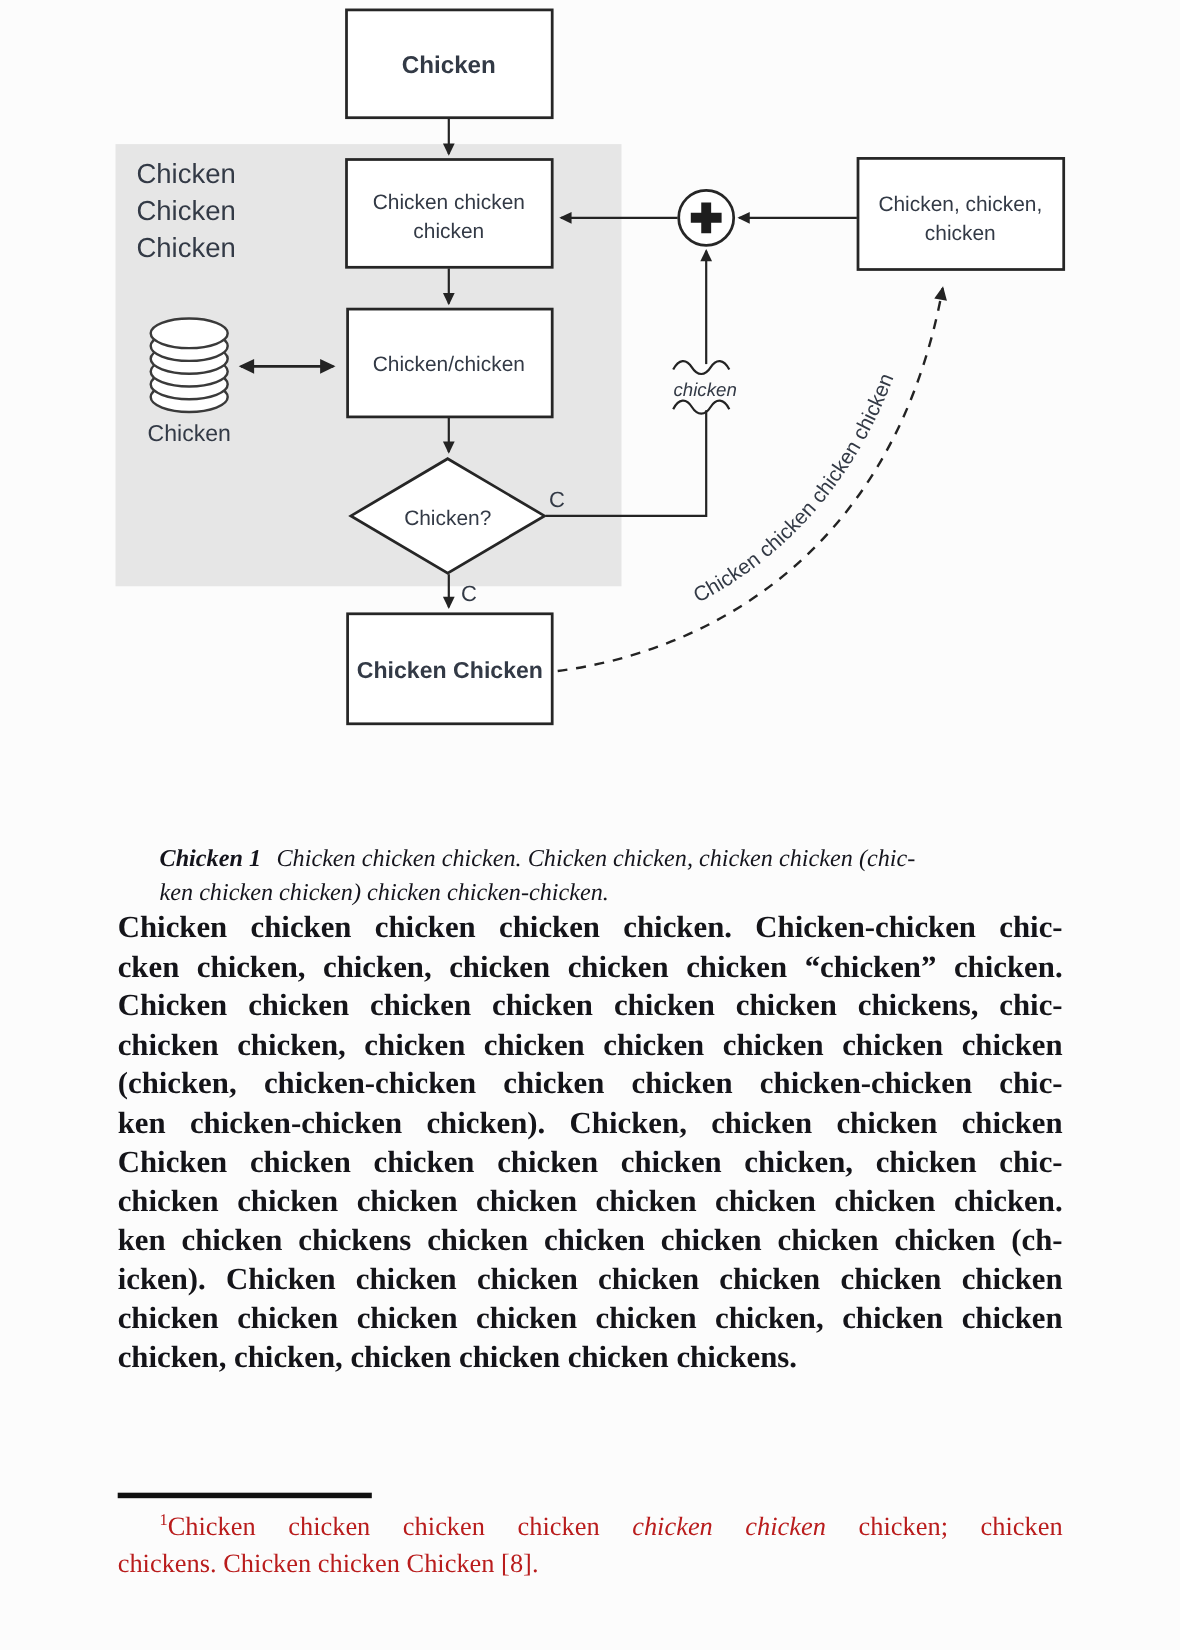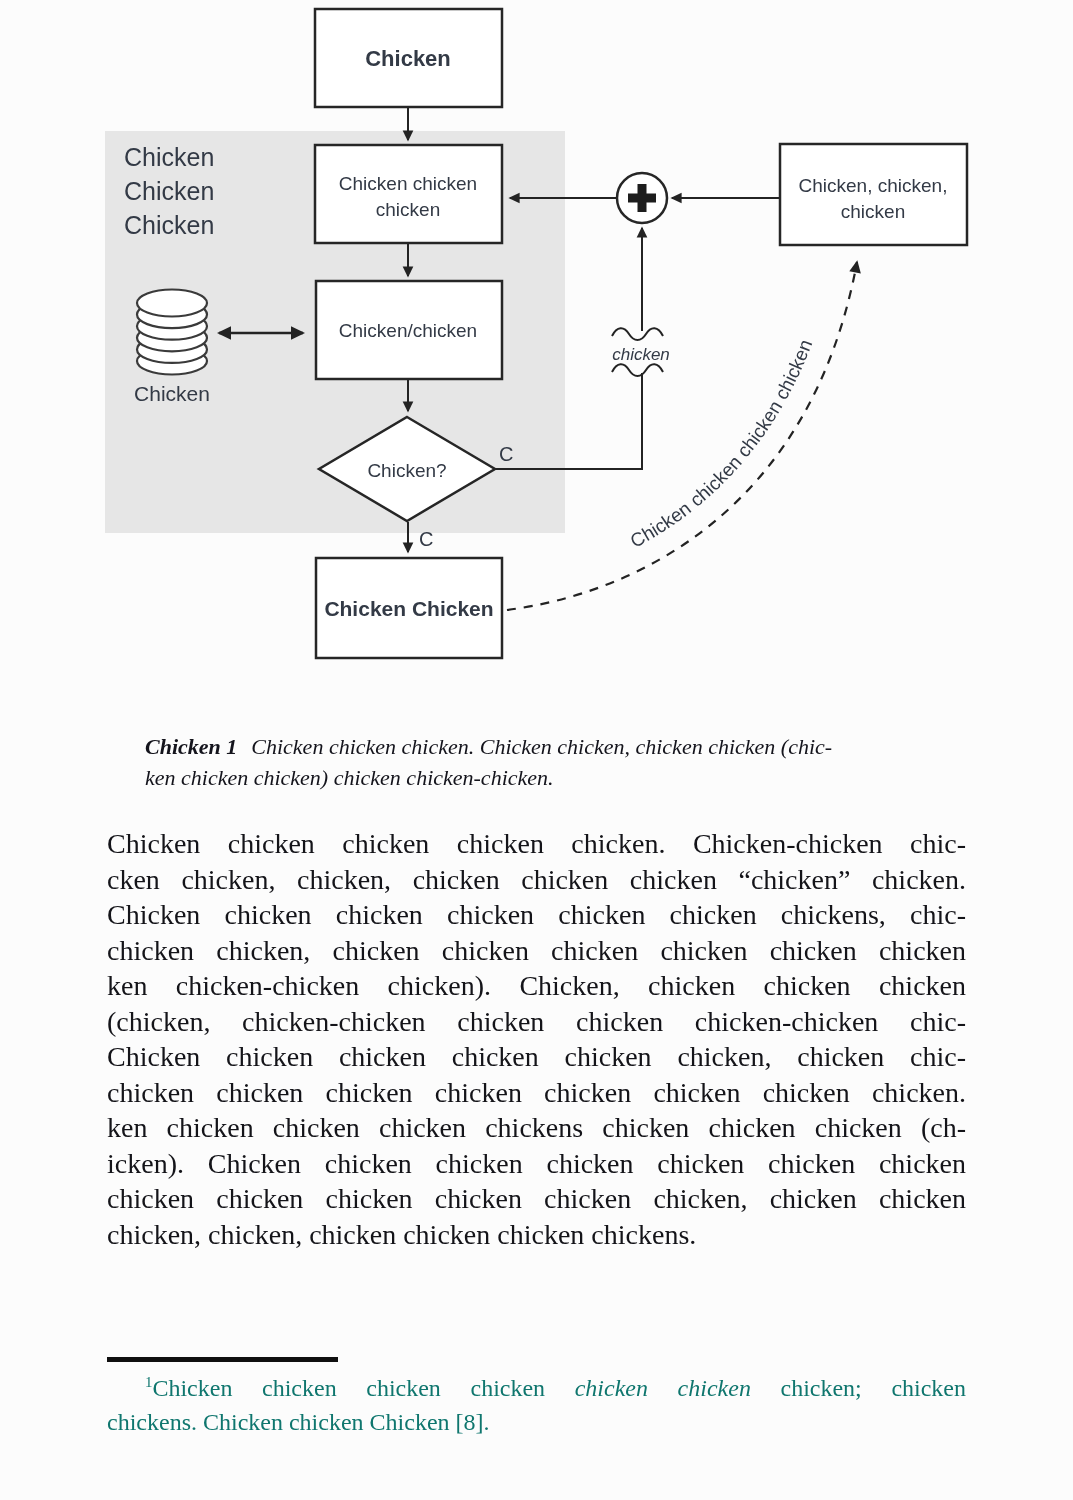--- a/index.html
+++ b/index.html
@@ -1,28 +1,28 @@
 <!DOCTYPE html>
 <html><head>
 <meta charset="utf-8">
 <style>
   html,body{margin:0;padding:0;}
   body{width:1073px;height:1500px;background:#fcfcfc;position:relative;
        font-family:"Liberation Serif",serif;color:#16161e;overflow:hidden;}
   .page{position:absolute;inset:0;}
   svg text{font-family:"Liberation Sans",sans-serif;fill:#333a46;}
-  .caption{position:absolute;left:145px;top:731px;width:805px;
+  .caption{position:absolute;left:145px;top:764px;width:805px;
            font-style:italic;font-size:22px;line-height:31px;color:#14141c;}
   .cap-label{font-weight:bold;margin-right:14px;}
   .body-text{position:absolute;left:107px;top:826px;width:859px;
              font-size:28px;line-height:35.5px;color:#141419;}
-  .bline{text-align:justify;text-align-last:justify;text-justify:inter-word;}
+  .bline{text-align:justify;text-align-last:justify;text-justify:inter-word;font-weight:bold;}
   .bline.last{text-align-last:left;}
   .footnote{position:absolute;left:107px;top:1371px;width:859px;
-            font-size:24px;line-height:34px;color:#0f766e;}
+            font-size:24px;line-height:34px;color:#b91c1c;}
   .fn-rule{position:absolute;left:107px;top:1357px;width:231px;height:5px;
            background:#101010;}
   .fn-l1{text-align:justify;text-align-last:justify;text-indent:38px;}
   .fn-sup{font-size:0.62em;vertical-align:super;line-height:0;}
   .it{font-style:italic;}
 </style>
 </head>
 <body>
 
 <div class="page">
@@ -102,25 +102,25 @@
       <span class="cap-label">Chicken 1</span><span>Chicken chicken chicken.  Chicken chicken, chicken chicken (chic-</span>
     </div>
     <div>ken chicken chicken) chicken chicken-chicken.</div>
   </div>
 
   <div class="body-text">
     <div class="bline">Chicken chicken chicken chicken chicken.  Chicken-chicken chic-</div>
     <div class="bline">cken chicken, chicken, chicken chicken chicken “chicken” chicken.</div>
     <div class="bline">Chicken chicken chicken chicken chicken chicken chickens, chic-</div>
     <div class="bline">chicken chicken, chicken chicken chicken chicken chicken chicken</div>
+    <div class="bline">(chicken, chicken-chicken chicken chicken chicken-chicken chic-</div>
     <div class="bline">ken chicken-chicken chicken).  Chicken, chicken chicken chicken</div>
-    <div class="bline">(chicken, chicken-chicken chicken chicken chicken-chicken chic-</div>
     <div class="bline">Chicken chicken chicken chicken chicken chicken, chicken chic-</div>
     <div class="bline">chicken chicken chicken chicken chicken chicken chicken chicken.</div>
-    <div class="bline">ken chicken chicken chicken chickens chicken chicken chicken (ch-</div>
+    <div class="bline">ken chicken chickens chicken chicken chicken chicken chicken (ch-</div>
     <div class="bline">icken). Chicken chicken chicken chicken chicken chicken chicken</div>
     <div class="bline">chicken chicken chicken chicken chicken chicken, chicken chicken</div>
     <div class="bline last">chicken, chicken, chicken chicken chicken chickens.</div>
   </div>
 
   <div class="fn-rule"></div>
   <div class="footnote">
     <div class="fn-l1">
       <sup class="fn-sup">1</sup><span>Chicken chicken chicken chicken </span><span class="it">chicken chicken</span><span> chicken; chicken</span>
     </div>

